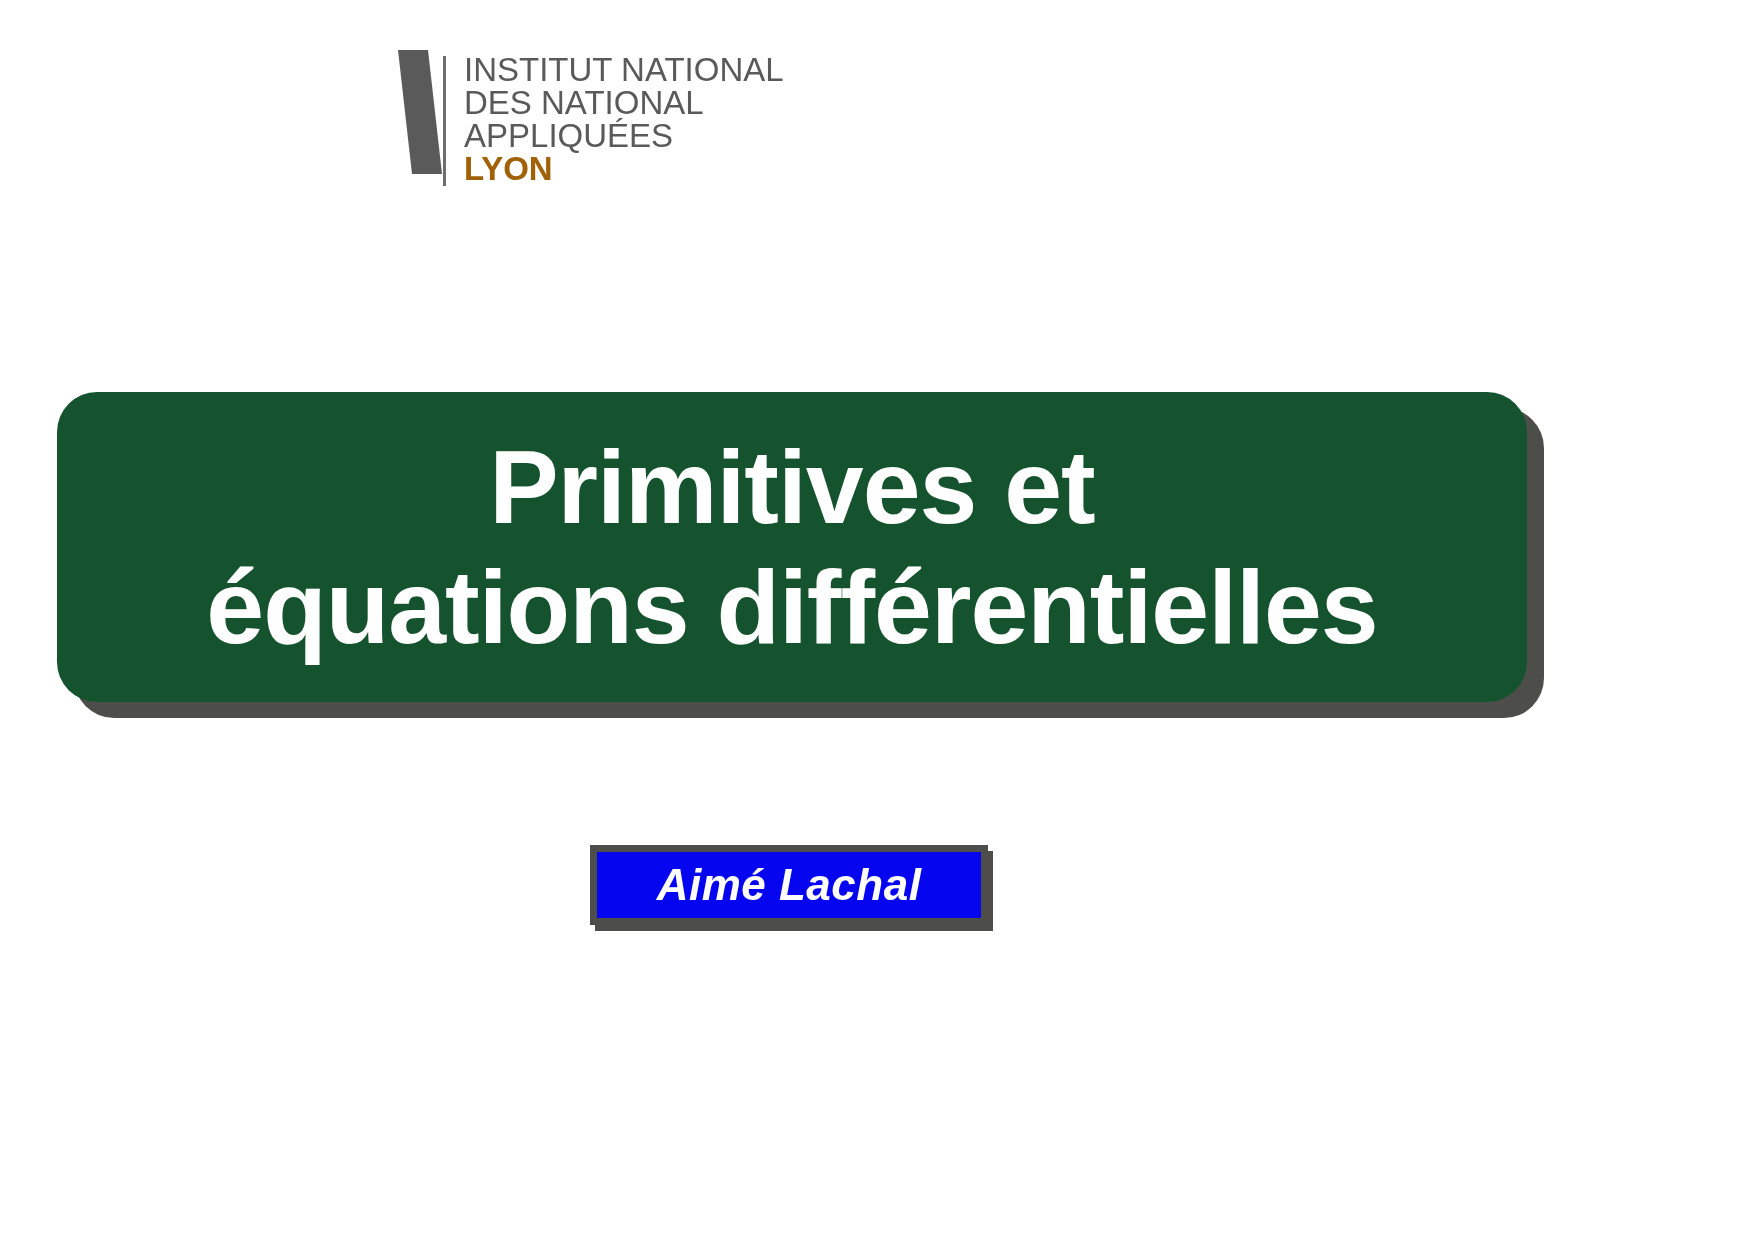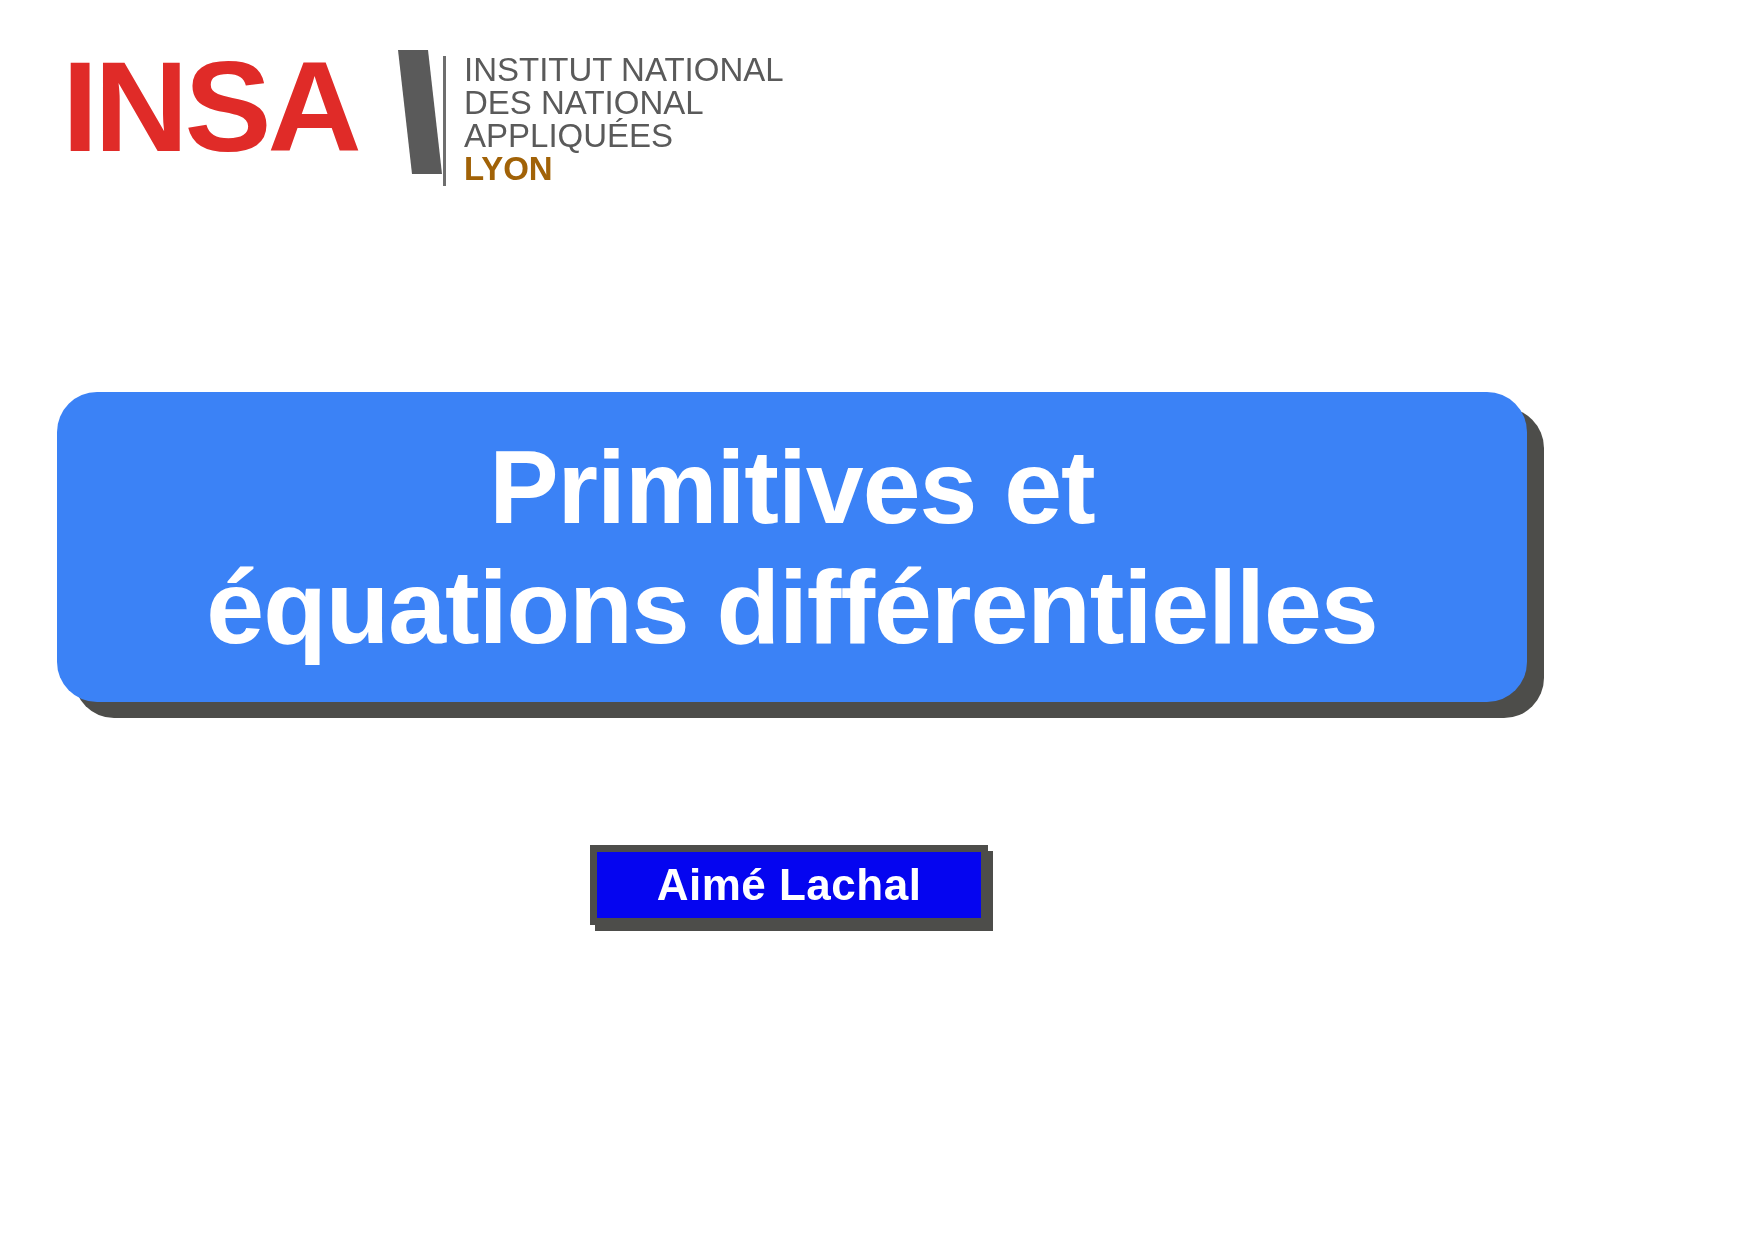--- a/index.html
+++ b/index.html
@@ -84,21 +84,21 @@
     height: 310px;
     background: #4D4D4A;
     border-radius: 40px;
   }
   #title-banner {
     position: absolute;
     left: 57px;
     top: 392px;
     width: 1470px;
     height: 310px;
-    background: #3b82f6;
+    background: #14532d;
     border-radius: 40px;
     display: flex;
     align-items: center;
     justify-content: center;
   }
   #title-text {
     color: #ffffff;
     font-size: 104px;
     line-height: 120px;
     font-weight: bold;
@@ -129,32 +129,30 @@
     border: 7px solid #4D4D4A;
     box-sizing: border-box;
     display: flex;
     align-items: center;
     justify-content: center;
   }
   #author-text {
     color: #ffffff;
     font-size: 44px;
     font-weight: bold;
+    font-style: italic;
     letter-spacing: 0.5px;
     white-space: nowrap;
   }
 </style>
 </head>
 <body>
 
 <div id="logo">
 
-  <div id="logo-mark">
-    <div id="logo-wordmark">INSA</div>
-  </div>
 
   <svg id="logo-slash" viewBox="0 0 44 124">
     <polygon points="0,0 30,0 44,124 14,124" fill="#5A5A5A"></polygon>
   </svg>
 
   <div id="logo-divider"></div>
 
   <div id="logo-text">
     <div>INSTITUT NATIONAL</div>
     <div>DES NATIONAL</div>

